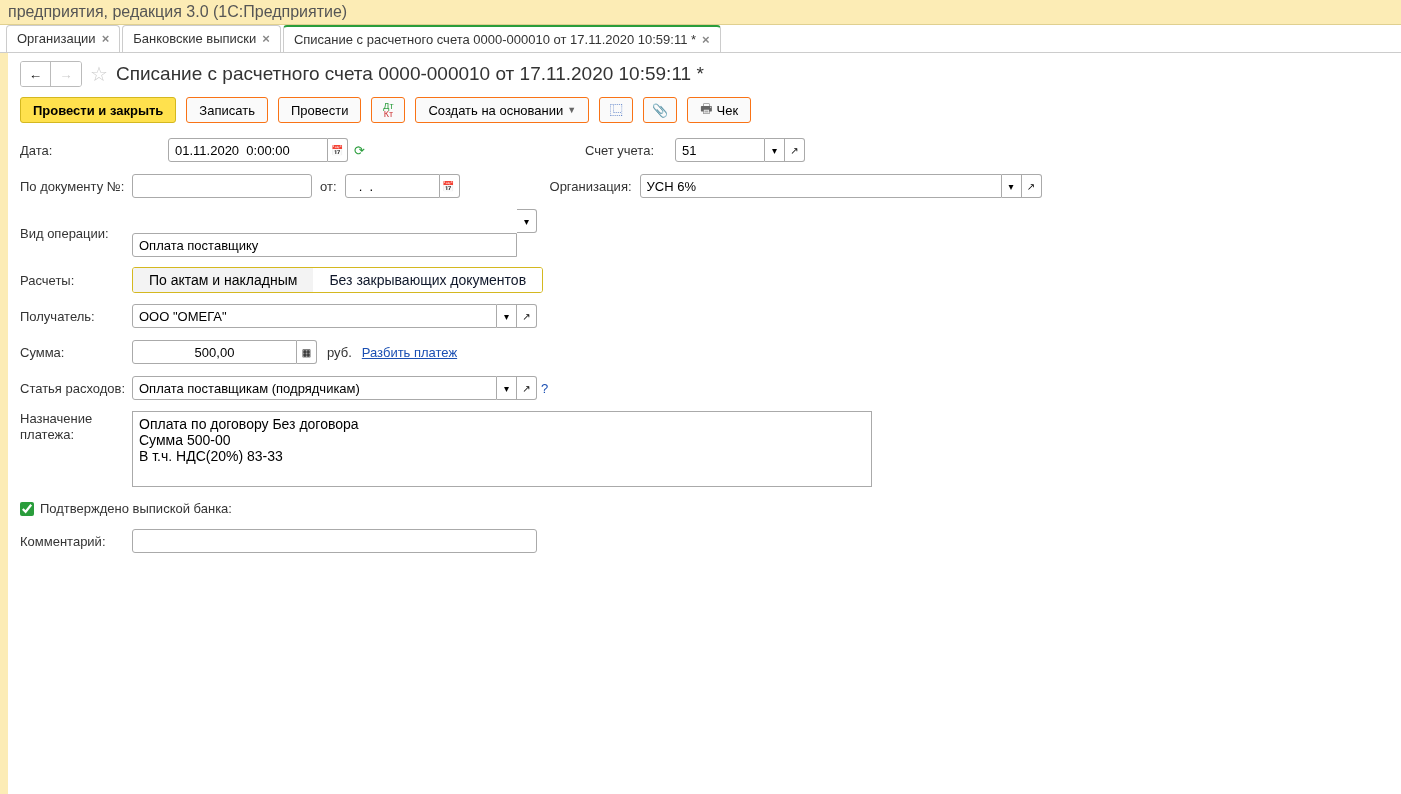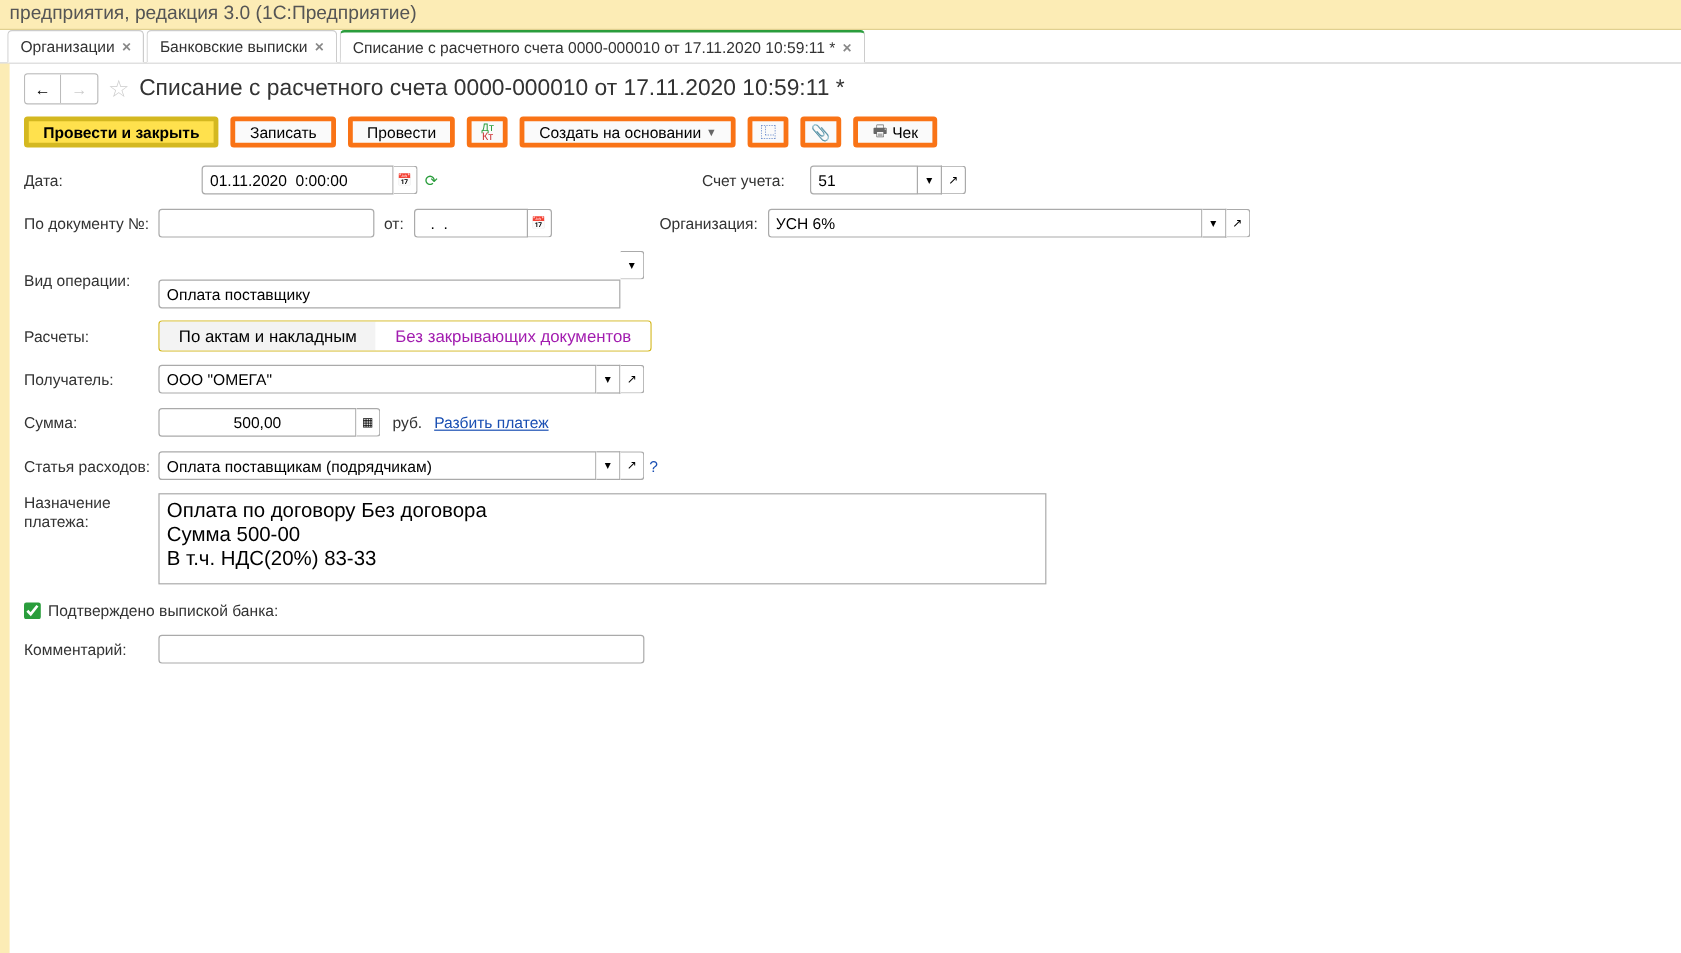--- a/index.html
+++ b/index.html
@@ -13,38 +13,38 @@
 .left-strip { width: 8px; background: #fcecb5; min-height: 760px; }
 .content { flex: 1; padding: 8px 12px; }
 .header-row { display: flex; align-items: center; gap: 8px; margin-bottom: 10px; }
 .nav-btn { width: 30px; height: 24px; border: 1px solid #bbb; background: #fff; border-radius: 3px; display: inline-flex; align-items: center; justify-content: center; cursor: pointer; }
 .nav-box { display: inline-flex; border: 1px solid #bbb; border-radius: 3px; overflow: hidden; }
 .nav-box .nav-btn { border: none; border-right: 1px solid #bbb; border-radius: 0; }
 .nav-box .nav-btn:last-child { border-right: none; }
 .star-icon { color: #ccc; font-size: 20px; }
 .page-title { font-size: 19px; color: #333; font-weight: normal; }
 .toolbar { display: flex; gap: 10px; margin-bottom: 14px; align-items: center; }
-.btn { padding: 4px 12px; border: 4px solid #f97316; background: #fafafa; border-radius: 3px; font-size: 13px; cursor: pointer; height: 26px; display: inline-flex; align-items: center; gap: 4px; }
+.btn { padding: 4px 12px; border: 1px solid #f97316; background: #fafafa; border-radius: 3px; font-size: 13px; cursor: pointer; height: 26px; display: inline-flex; align-items: center; gap: 4px; }
 .btn.primary { background: #ffe14d; border-color: #d4b820; font-weight: bold; }
 .btn.icon-only { padding: 4px 8px; width: 34px; justify-content: center; }
 .btn .caret { font-size: 9px; color: #666; }
 .form-row { display: flex; align-items: center; margin-bottom: 10px; min-height: 26px; }
 .form-col-left { display: flex; align-items: center; }
 .form-col-right { display: flex; align-items: center; margin-left: 60px; }
 .label { width: 112px; font-size: 13px; color: #333; }
 .input { border: 1px solid #aaa; height: 24px; padding: 2px 6px; font-size: 13px; background: #fff; }
 .input-group { display: inline-flex; }
 .input-group .input { border-radius: 3px 0 0 3px; }
 .ig-btn { width: 20px; height: 24px; border: 1px solid #aaa; border-left: none; background: #fff; display: inline-flex; align-items: center; justify-content: center; font-size: 10px; cursor: pointer; }
 .ig-btn:last-child { border-radius: 0 3px 3px 0; }
-.textarea { border: 1px solid #aaa; width: 740px; height: 76px; padding: 4px 6px; font-size: 17px; resize: none; font-family: Arial; }
+.textarea { border: 1px solid #aaa; width: 740px; height: 76px; padding: 4px 6px; font-size: 14px; resize: none; font-family: Arial; }
 .toggle-wrap { display: inline-flex; border: 1px solid #d4b820; border-radius: 3px; overflow: hidden; position: relative; }
 .toggle-btn { padding: 4px 16px; background: #fff; border: none; font-size: 14px; cursor: pointer; height: 24px; }
 .toggle-btn.active { background: #f3f3f3; }
-.toggle-btn.green { color: #a21caf; font-weight: normal; }
+.toggle-btn.green { color: #0f172a; font-weight: normal; }
 .red-underline { position: absolute; bottom: -2px; left: 30px; right: -18px; height: 2px; background: #d22; }
 .link { color: #1a4fb3; text-decoration: underline; cursor: pointer; font-size: 13px; }
 .checkbox-row { display: flex; align-items: center; gap: 6px; margin: 14px 0 12px; }
 .chk-label { font-size: 13px; }
 .help-q { color: #1a4fb3; font-size: 13px; margin-left: 4px; cursor: pointer; }
 .mini-icon { color: #2a9d3c; font-size: 13px; margin-left: 6px; }
 .dtkt { font-size: 9px; line-height: 8px; }
 .dtkt .dt { color: #2a9d3c; }
 .dtkt .kt { color: #c33; }
 .attach { color: #666; }

